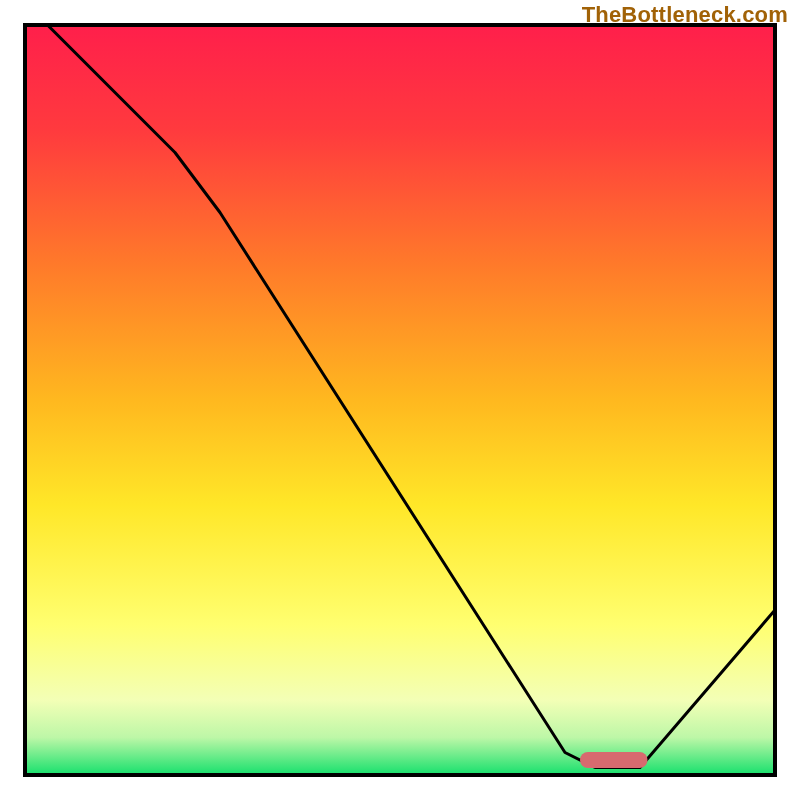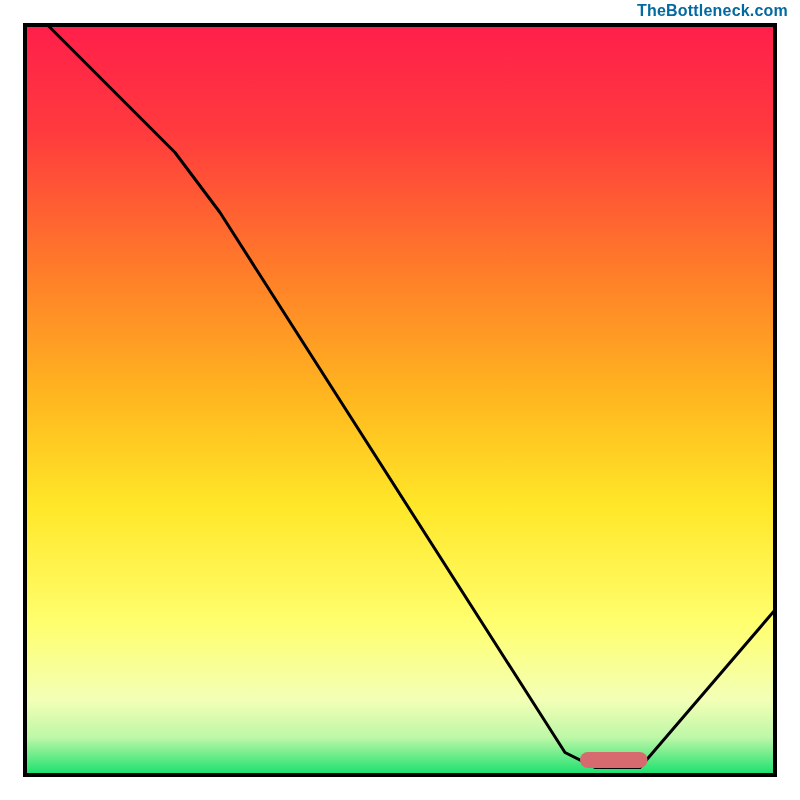--- a/index.html
+++ b/index.html
@@ -13,23 +13,23 @@
   }
   .chart-wrap {
     position: relative;
     width: 800px;
     height: 800px;
   }
   .watermark {
     position: absolute;
     top: 2px;
     right: 12px;
-    font-size: 16px;
+    font-size: 22px;
     font-weight: 600;
-    color: #0369a1;
+    color: #a16207;
     letter-spacing: 0.2px;
     user-select: none;
   }
   svg {
     display: block;
   }
 </style>
 </head>
 <body>
 

